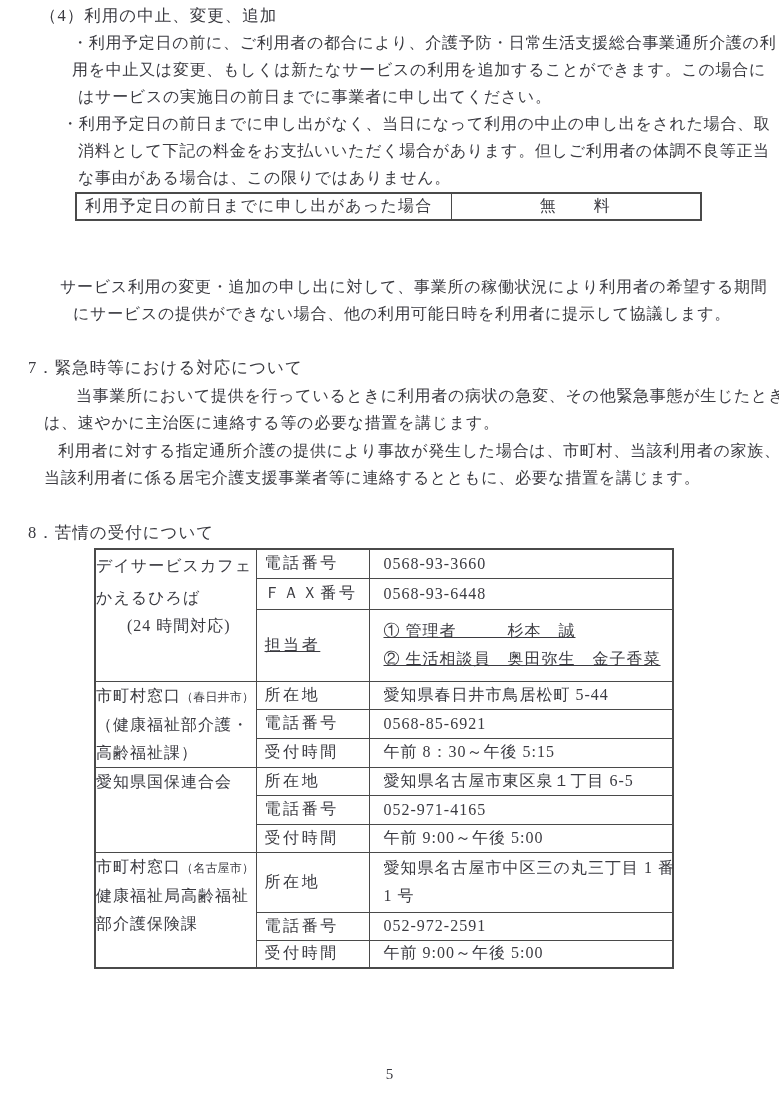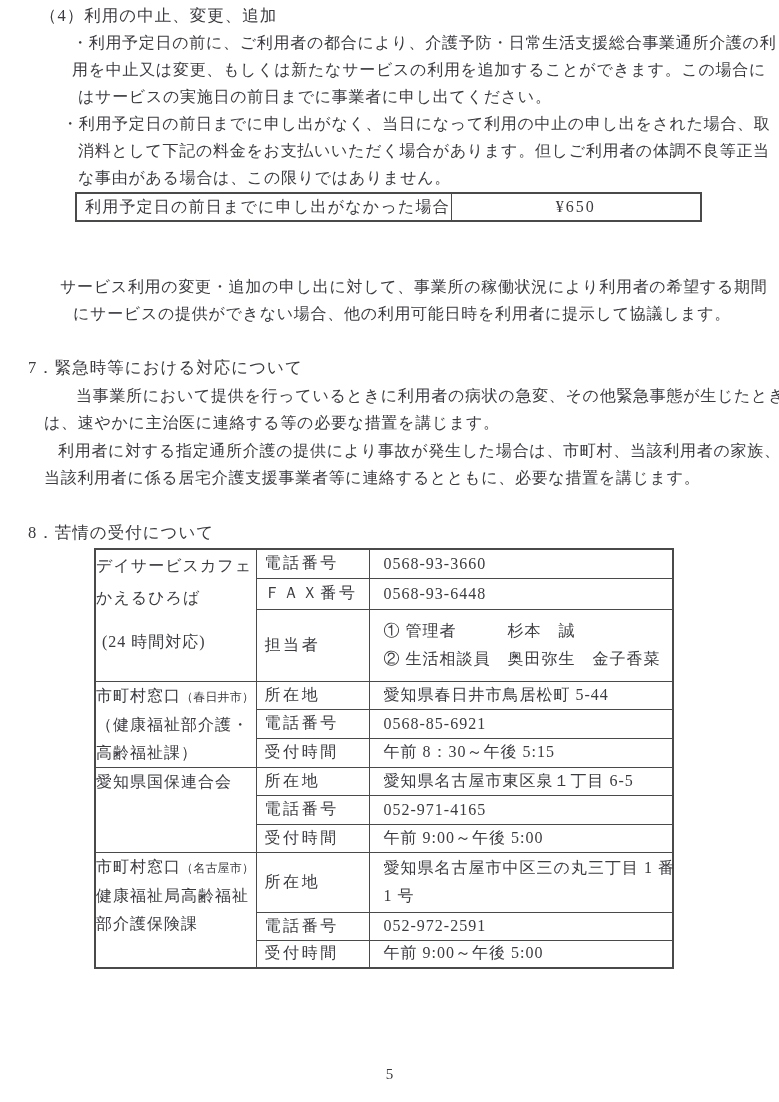--- a/index.html
+++ b/index.html
@@ -39,21 +39,21 @@
   }
   .contact-table td.lbl{padding-left:8px;letter-spacing:2.6px;}
   .contact-table td.val{padding-left:14px;letter-spacing:1px;}
   .contact-table td.val .vline{line-height:28px;white-space:nowrap;}
   .contact-table td.org{vertical-align:top;letter-spacing:1px;}
   .org .sm{font-size:12px;letter-spacing:0.2px;}
   .org .oline{line-height:28px;white-space:nowrap;}
   .org-g1 .c{line-height:20px;white-space:nowrap;}
   .org-g1 .n1{margin-top:6px;}
   .org-g1 .n2{margin-top:12px;}
-  .org-g1 .note{margin-top:24px;padding-left:6px;line-height:20px;white-space:nowrap;}
+  .org-g1 .note{margin-top:8px;padding-left:6px;line-height:20px;white-space:nowrap;text-align:center;}
   .org-pad{padding:3px 0 0 6px;}
 
   .page-num{
     position:absolute;top:1066px;left:0;width:779px;text-align:center;
     font-size:15px;
   }
 </style>
 </head>
 <body>
 
@@ -64,23 +64,23 @@
 <div class="line" style="left:62px;top:114px;">・利用予定日の前日までに申し出がなく、当日になって利用の中止の申し出をされた場合、取</div>
 <div class="line" style="left:78px;top:141px;">消料として下記の料金をお支払いいただく場合があります。但しご利用者の体調不良等正当</div>
 <div class="line" style="left:78px;top:168px;">な事由がある場合は、この限りではありません。</div>
 
 <table class="fee-table">
   <colgroup>
       <col style="width:375px">
       <col style="width:250px">
     </colgroup>
   <tbody>
-  <tr style="height:28px;">
-    <td class="cond">利用予定日の前日までに申し出がなかった場合</td>
-    <td class="fee">¥650</td>
+      <tr>
+    <td class="cond">利用予定日の前日までに申し出があった場合</td>
+    <td class="fee">無　　料</td>
   </tr>
 </tbody>
   </table>
 
 <div class="line" style="left:60px;top:277px;">サービス利用の変更・追加の申し出に対して、事業所の稼働状況により利用者の希望する期間</div>
 <div class="line" style="left:73px;top:304px;">にサービスの提供ができない場合、他の利用可能日時を利用者に提示して協議します。</div>
 
 <div class="line heading" style="left:28px;top:358px;">7．緊急時等における対応について</div>
 <div class="line" style="left:76px;top:386px;">当事業所において提供を行っているときに利用者の病状の急変、その他緊急事態が生じたとき</div>
 <div class="line" style="left:44px;top:413px;">は、速やかに主治医に連絡する等の必要な措置を講じます。</div>
@@ -103,21 +103,21 @@
       <div class="c n2">かえるひろば</div>
       <div class="note">(24 時間対応)</div>
     </td>
     <td class="lbl">電話番号</td>
     <td class="val">0568-93-3660</td>
   </tr>
   <tr style="height:31px;">
     <td class="lbl">ＦＡＸ番号</td>
     <td class="val">0568-93-6448</td>
   </tr>
-  <tr style="height:72px;">
+  <tr style="height:72px;text-decoration:underline;">
     <td class="lbl">担当者</td>
     <td class="val">
       <div class="vline">① 管理者　　　杉本　誠</div>
       <div class="vline">② 生活相談員　奥田弥生　金子香菜</div>
     </td>
   </tr>
 
   <tr style="height:28px;">
     <td rowspan="3" class="org org-pad">
       <div class="oline"><span>市町村窓口</span><span class="sm">（春日井市）</span></div>

